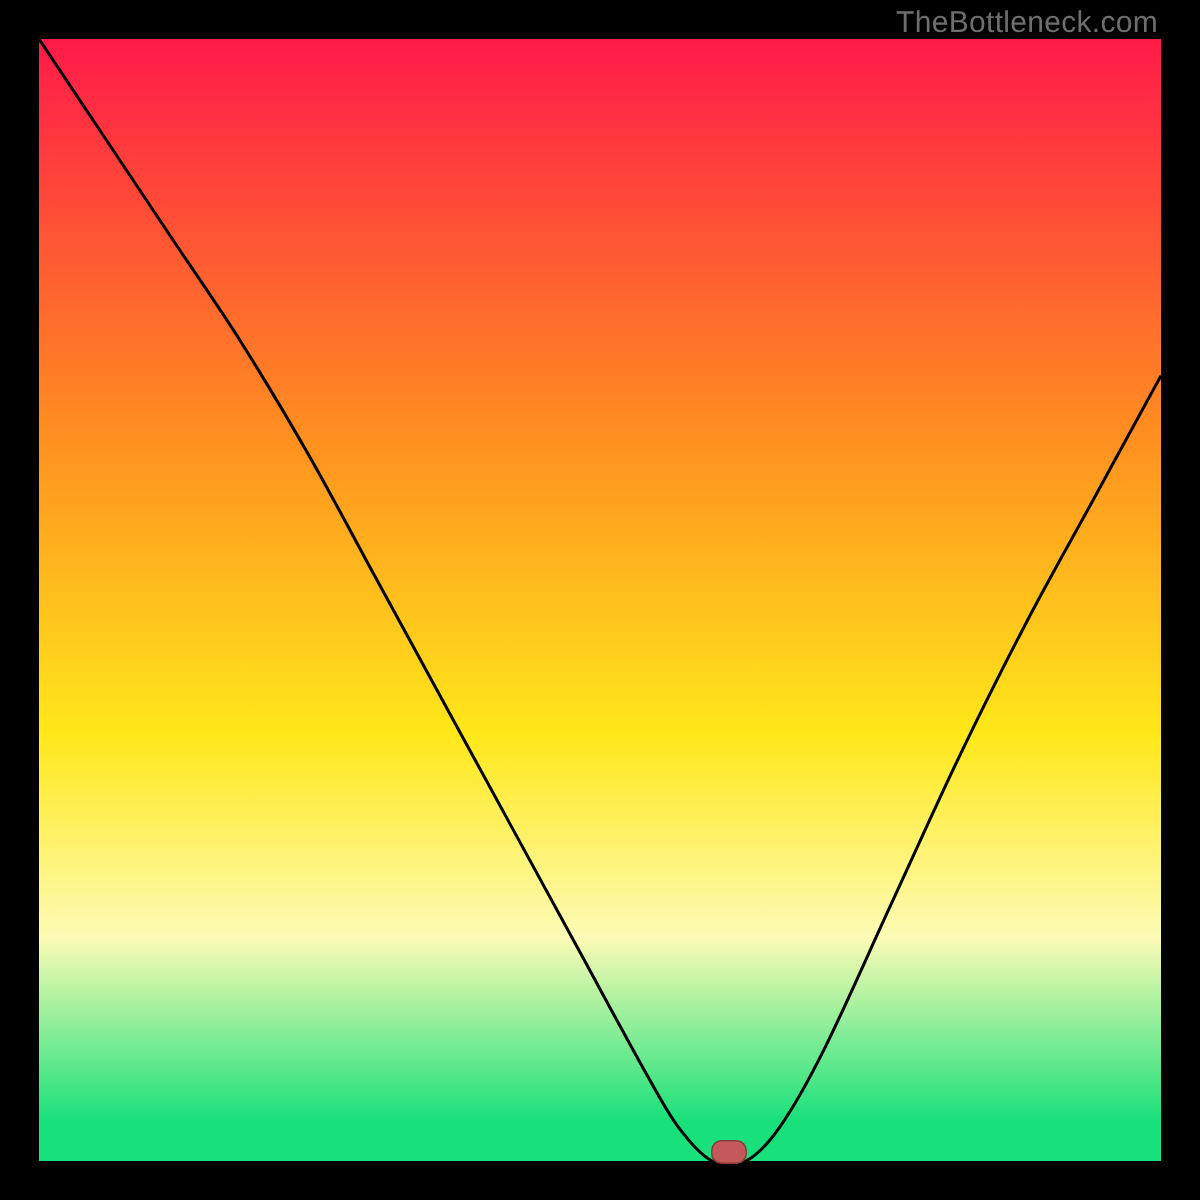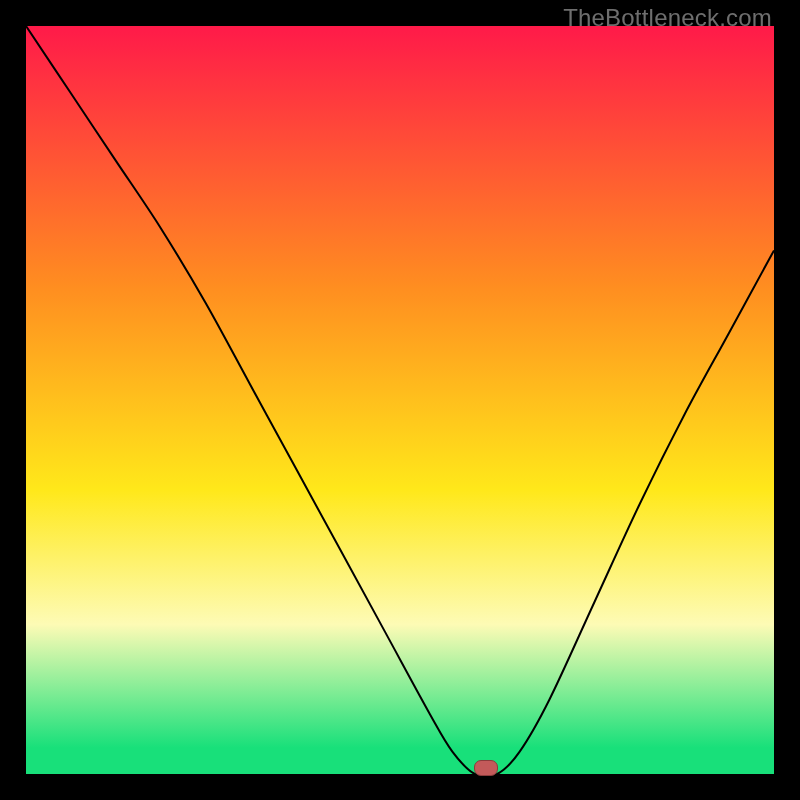--- a/index.html
+++ b/index.html
@@ -36,21 +36,21 @@
     left: 0;
     top: 0;
     width: 100%;
     height: 100%;
   }
   .attribution {
     position: absolute;
     top: 4px;
     right: 28px;
     color: #6e6e6e;
-    font-size: 24px;
+    font-size: 20px;
     font-weight: 500;
     letter-spacing: 0.2px;
   }
   .marker {
     position: absolute;
     width: 22px;
     height: 14px;
     border-radius: 7px;
     transform: translate(-50%, -50%);
   }

